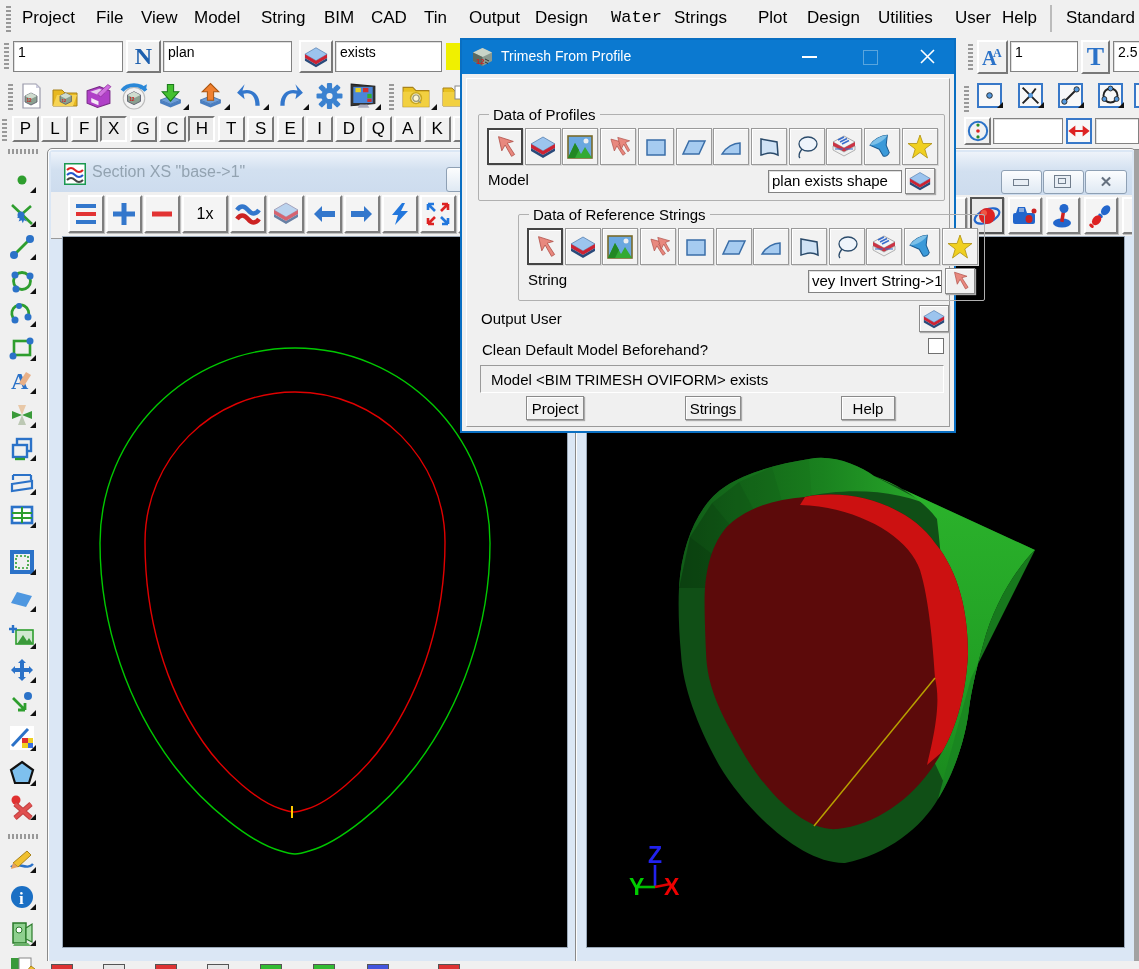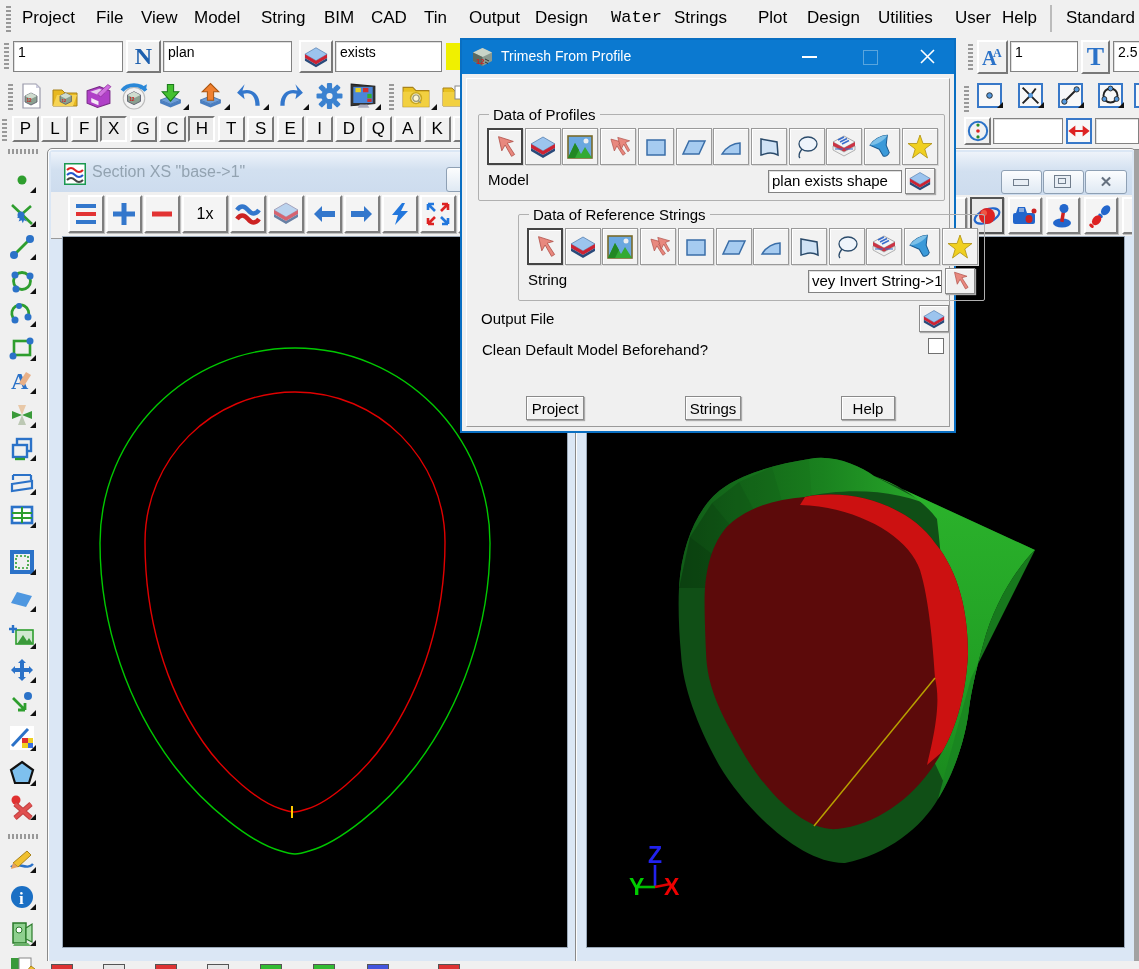--- a/index.html
+++ b/index.html
@@ -848,29 +848,31 @@
     <div class="field" style="left:289px;top:55px;width:134px;height:23px;font-size:15px;padding:1px 3px;">vey Invert String-&gt;1</div>
     <div class="dbtn arrbtn" style="left:426px;top:53px;width:30px;height:26px;">
         <svg width="22" height="22" viewBox="0 0 26 26">
           <g>
             <path d="M6 3 L10 17 L13 11 L20 22 L23 20 L15 9 L21 7 Z" fill="#e8887e" stroke="#b05048" stroke-width="0.8" transform="rotate(3 13 13)"></path>
           </g>
         </svg>
       </div>
   </div>
 
-  <div class="abs" style="left:19px;top:270px;font-size:15px;">Output File</div>
+  <div class="abs" style="left:19px;top:270px;font-size:15px;">Output User</div>
   <div class="dbtn laybtn" style="left:457px;top:265px;width:30px;height:27px;">
       <svg width="24" height="22" viewBox="0 0 26 26">
         <path d="M13 3 L25 10 L13 17 L1 10 Z" fill="#9cc4ee" stroke="#5580b0" stroke-width="0.8"></path>
         <path d="M1 10 V14 L13 21 L25 14 V10 L13 17 Z" fill="#cc2233"></path>
         <path d="M1 14 V17 L13 24 L25 17 V14 L13 21 Z" fill="#2a4a7a"></path>
       </svg>
     </div>
 
   <div class="abs" style="left:20px;top:301px;font-size:15px;">Clean Default Model Beforehand?</div>
   <div class="abs" style="left:466px;top:298px;width:14px;height:14px;background:#fff;border:1px solid #707070;"></div>
 
+  <div class="abs" style="left:18px;top:325px;width:464px;height:28px;border:1px solid #9a9a9a;border-bottom-color:#fff;border-right-color:#fff;
+   font-size:15px;display:flex;align-items:center;padding-left:10px;box-sizing:border-box;">Model &lt;BIM TRIMESH OVIFORM&gt; exists</div>
 
   <div class="dbtn" style="left:64px;top:356px;width:58px;height:24px;">Project</div>
   <div class="dbtn" style="left:223px;top:356px;width:56px;height:24px;">Strings</div>
   <div class="dbtn" style="left:379px;top:356px;width:54px;height:24px;">Help</div>
 </div>
 
 </body></html>

